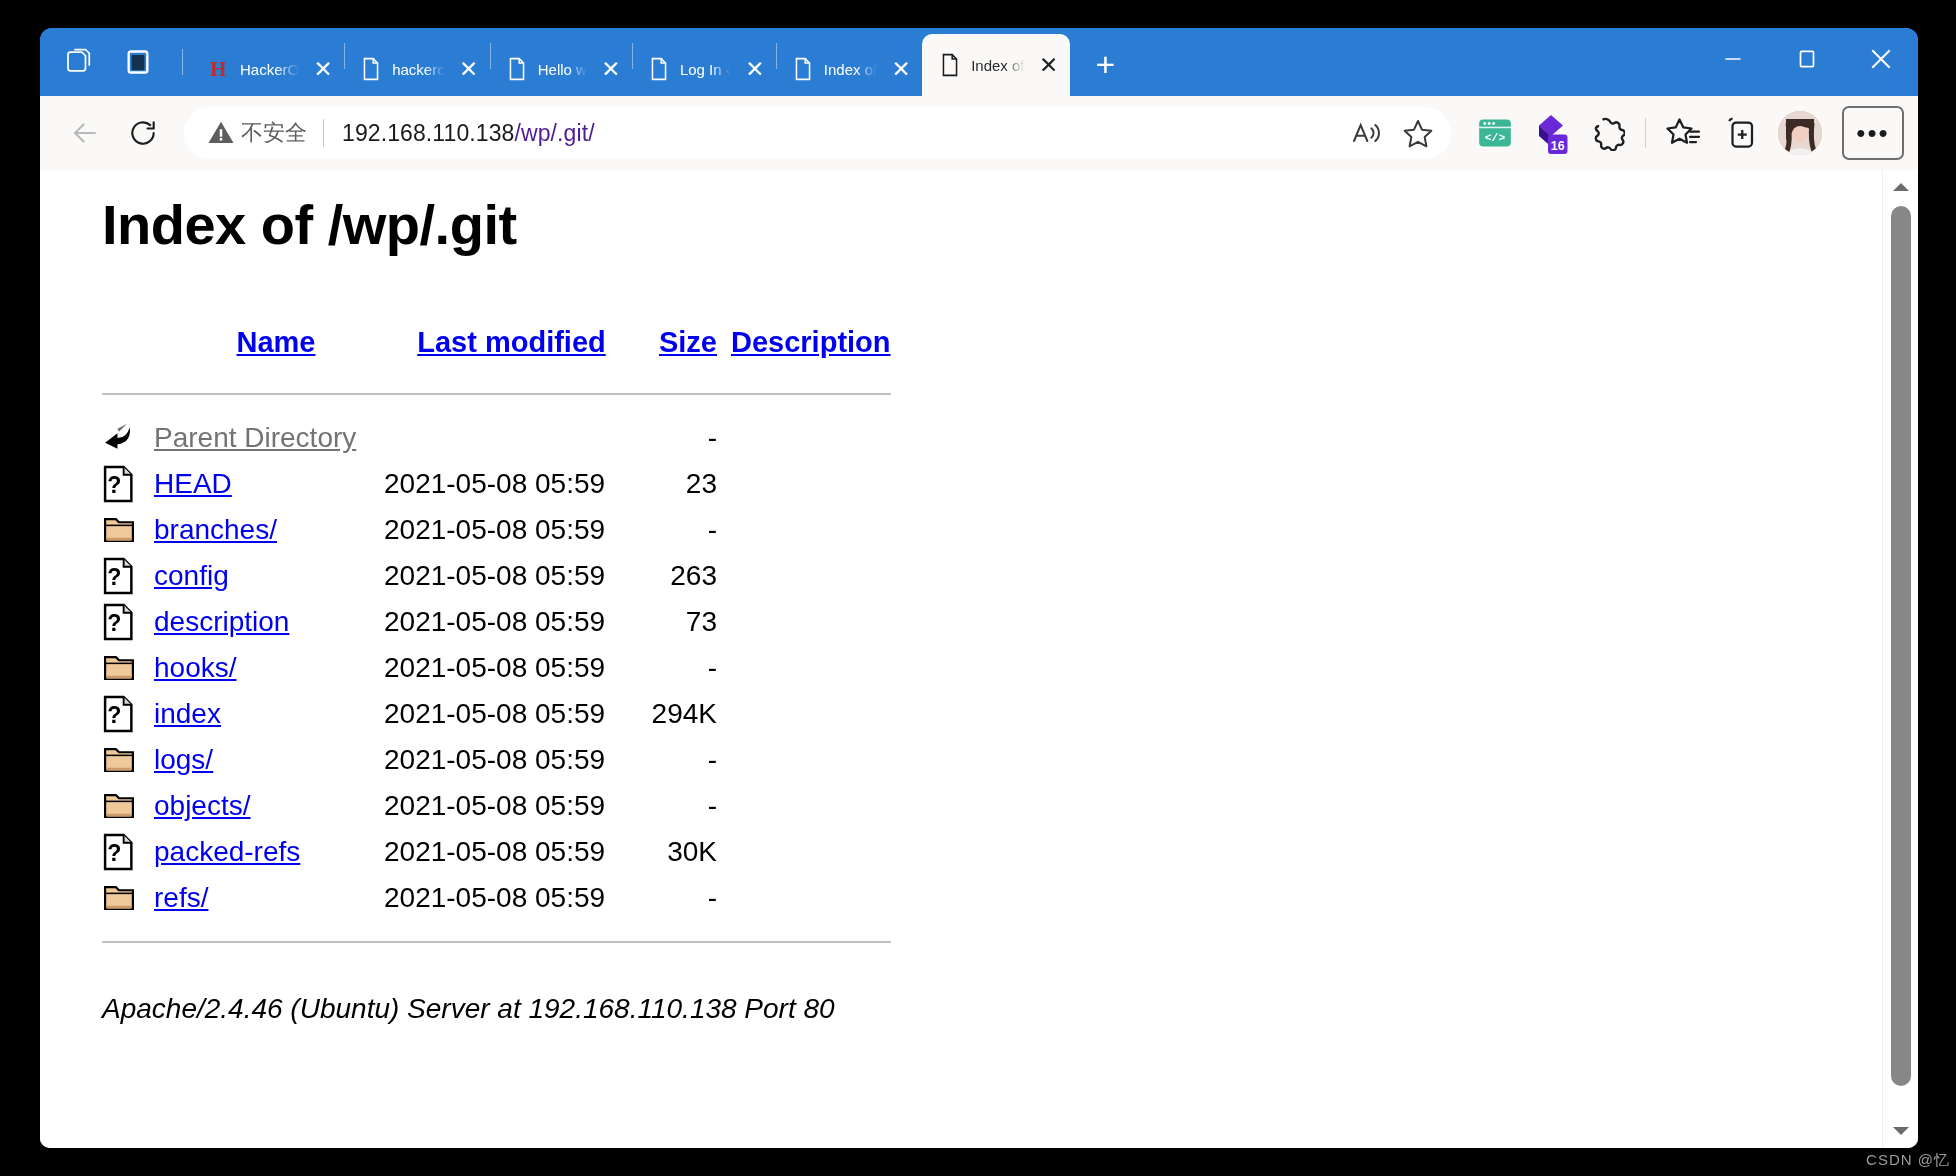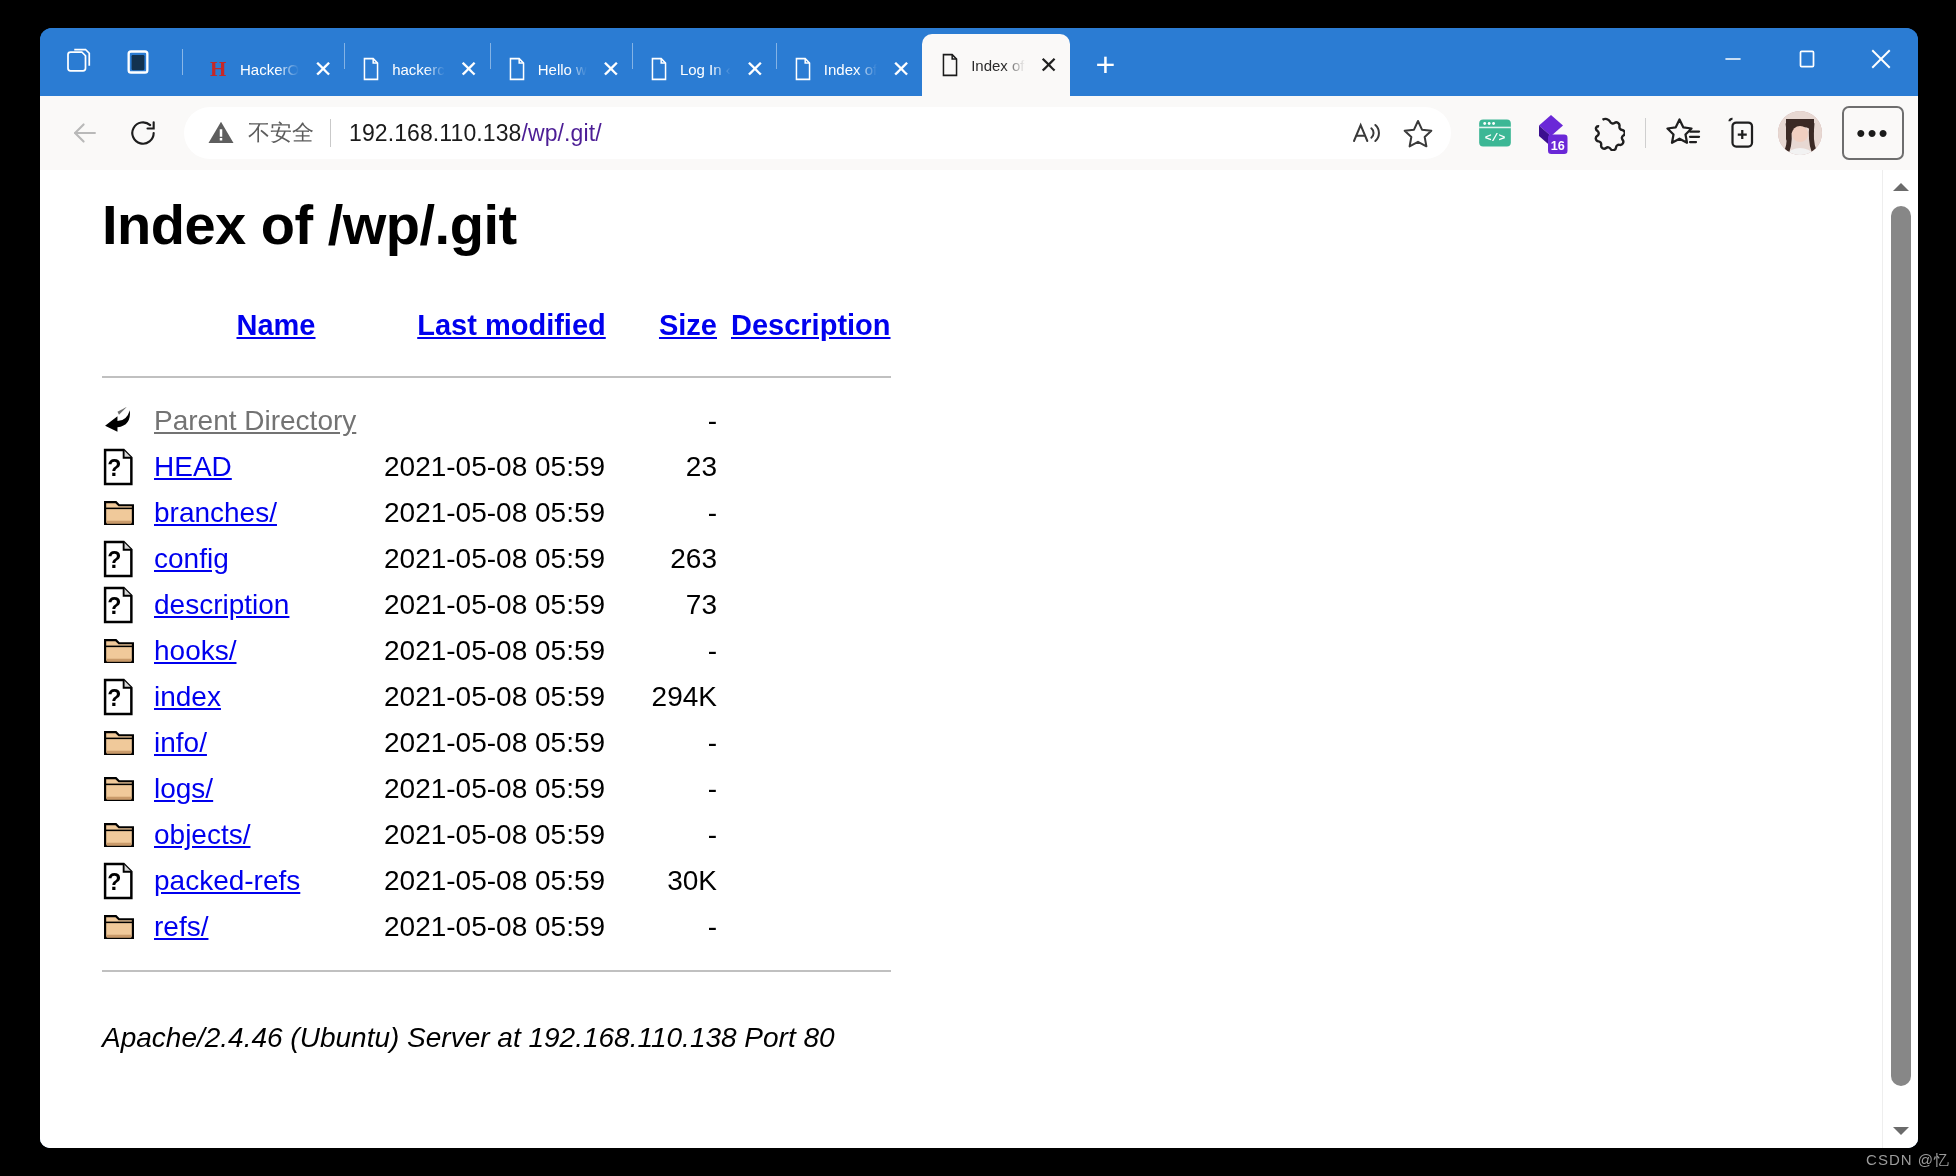--- a/index.html
+++ b/index.html
@@ -143,21 +143,21 @@
     height: 52px;
     background: #ffffff;
     border-radius: 26px;
     display: flex;
     align-items: center;
     padding: 0 8px 0 22px;
     margin: 0 14px 0 10px;
     min-width: 0;
   }
   #security {
-    display: flex; align-items: flex-end; gap: 12px;
+    display: flex; align-items: flex-end; gap: 5px;
     flex: 0 0 auto;
     cursor: pointer;
   }
   #security .sec-text {
     font-size: 22px;
     color: #5d5d5d;
   }
   .omni-sep {
     width: 1px; height: 28px;
     background: #c9c9c9;
@@ -232,21 +232,21 @@
   }
   h1#page-title {
     margin: 0;
     font-family: "Liberation Sans", sans-serif;
     font-size: 56px;
     font-weight: bold;
     color: #000000;
     letter-spacing: -0.5px;
   }
   table#listing {
-    margin-top: 52px;
+    margin-top: 69px;
     border-collapse: collapse;
     font-family: "Liberation Sans", sans-serif;
     font-size: 28px;
     color: #000000;
   }
   table#listing th {
     font-size: 29px;
     font-weight: bold;
     padding: 0 0 14px 0;
     text-align: left;
@@ -661,33 +661,20 @@
                 <path d="M14 1 V6 H19" fill="#d8d8d8" stroke="#000000" stroke-width="1.2"></path>
                 <text x="8" y="18" font-family="Liberation Sans, sans-serif" font-size="15" font-weight="bold" fill="#000000" text-anchor="middle">?</text>
               </svg>
             </td>
             <td class="col-name"><a href="#">index</a></td>
             <td class="col-date">2021-05-08 05:59</td>
             <td class="col-size">294K</td>
             <td class="col-desc"></td>
           </tr>
 
-          <tr>
-            <td class="col-icon">
-              <svg class="icn" viewBox="0 0 22 22">
-                <path d="M2 4 H9 L11 6 H20 V18 H2 Z" fill="#f0c99a" stroke="#000000" stroke-width="1.4"></path>
-                <path d="M2 8 H20" stroke="#000000" stroke-width="1"></path>
-                <rect x="3" y="16" width="16" height="2" fill="#c99a6a"></rect>
-              </svg>
-            </td>
-            <td class="col-name"><a href="#">info/</a></td>
-            <td class="col-date">2021-05-08 05:59</td>
-            <td class="col-size">-</td>
-            <td class="col-desc"></td>
-          </tr>
 
           <tr>
             <td class="col-icon">
               <svg class="icn" viewBox="0 0 22 22">
                 <path d="M2 4 H9 L11 6 H20 V18 H2 Z" fill="#f0c99a" stroke="#000000" stroke-width="1.4"></path>
                 <path d="M2 8 H20" stroke="#000000" stroke-width="1"></path>
                 <rect x="3" y="16" width="16" height="2" fill="#c99a6a"></rect>
               </svg>
             </td>
             <td class="col-name"><a href="#">logs/</a></td>

